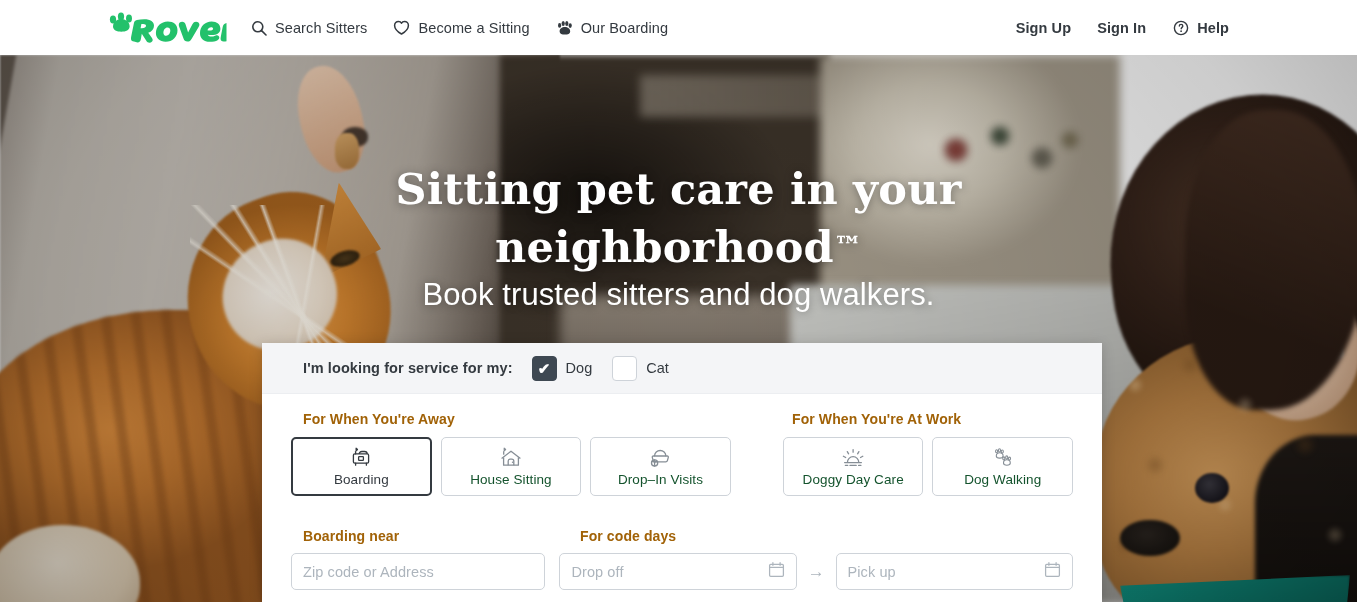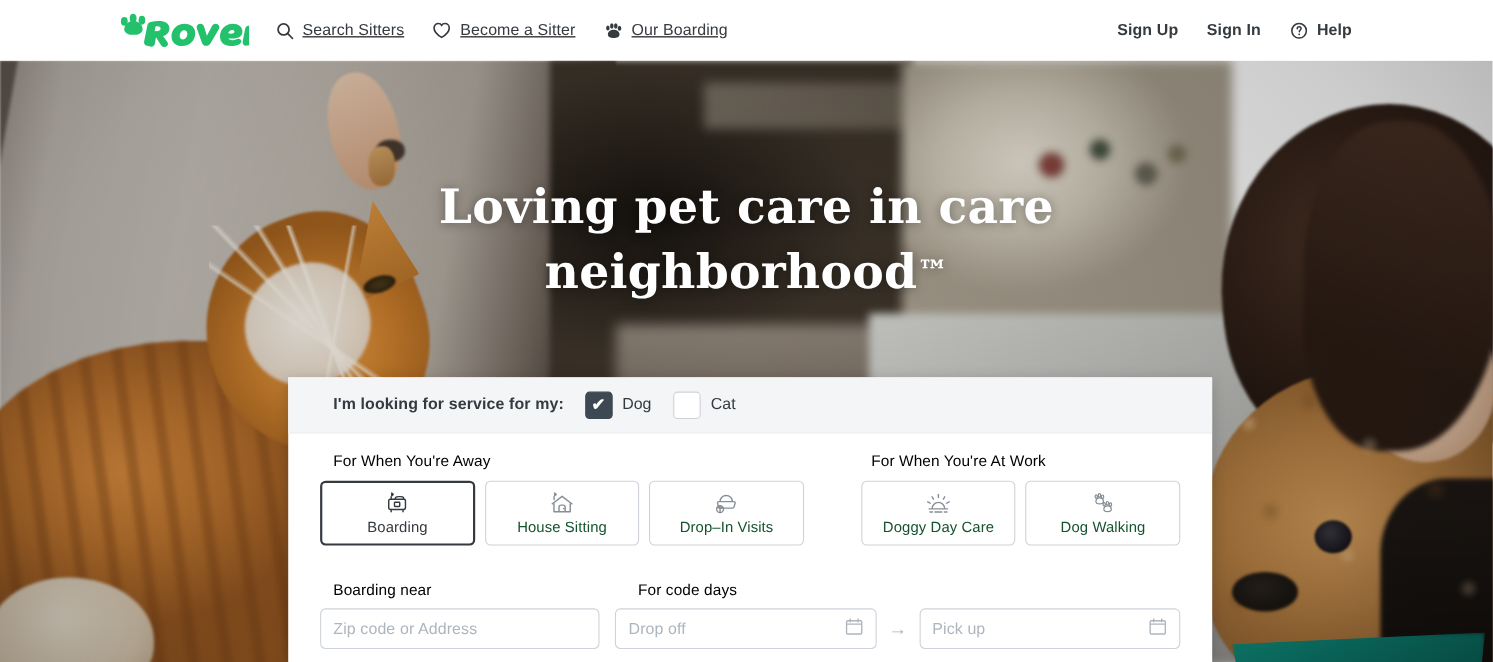--- a/index.html
+++ b/index.html
@@ -16,21 +16,21 @@
     background:#ffffff; z-index:30;
     display:flex; align-items:center;
   }
   .logo-wrap {
     position:absolute; left:105px; top:9px;
     display:flex; align-items:center; height:38px;
   }
   .logo-svg { display:block; }
   .nav-left {
     position:absolute; left:250px; top:0; height:55px;
-    display:flex; align-items:center; gap:26px;text-decoration:underline;
+    display:flex; align-items:center; gap:26px;
   }
   .nav-item {
     display:flex; align-items:center; gap:8px;
     font-size:14.5px; color:#343a40; cursor:pointer;
     letter-spacing:.1px;
   }
   .nav-item .ico { display:flex; align-items:center; justify-content:center; width:17px; height:17px; }
   .nav-right {
     position:absolute; right:128px; top:0; height:55px;
     display:flex; align-items:center; gap:26px;
@@ -311,21 +311,21 @@
     display:flex; align-items:center; justify-content:center;
     border:1.5px solid #ced3d9; background:#ffffff;
   }
   .cbox.checked { background:#3e4852; border-color:#3e4852; }
   .cbox .tick { color:#fff; font-size:15px; line-height:1; font-weight:700; }
   .pet-opt .txt { font-size:14.5px; color:#343a40; }
 
   .card-body { padding:17px 29px 0 29px; }
   .group-labels { display:flex; }
   .group-label {
-    font-size:14px; font-weight:400; color:#000000; letter-spacing:.1px;padding-left:12px;
+    font-size:14px; font-weight:700; color:#a16207; letter-spacing:.1px;padding-left:12px;
   }
   .gl-away { width:489px; }
 
   .svc-row { display:flex; margin-top:10px; gap:9px;text-align:center; }
   .svc {
     width:148px; height:59px; border-radius:5px;
     border:1px solid #ced3d9; background:#ffffff;
     display:flex; flex-direction:column; align-items:center; justify-content:center;
     gap:3px; cursor:pointer;
   }
@@ -390,23 +390,24 @@
     <div class="dog-eye"></div>
     <div class="dog-snout"></div>
     <div class="dog-collar"></div>
 
     <div class="vignette"></div>
   </div>
 </div>
 
 <div class="hero-text">
   <div class="headline">
-    <span>Loving pet care in care</span><br>
+    <span>Sitting pet care in your</span><br>
     <span>neighborhood</span><span class="tm">™</span>
   </div>
+  <div class="subhead">Book trusted sitters and dog walkers.</div>
 </div>
 
 <div class="header">
 
   <div class="logo-wrap">
     <svg class="logo-svg" width="122" height="36" viewBox="0 0 122 36">
       <g fill="#23c16b">
         <ellipse cx="8" cy="9.5" rx="3.1" ry="4"></ellipse>
         <ellipse cx="16" cy="6.6" rx="3.1" ry="4.2"></ellipse>
         <ellipse cx="24" cy="8.4" rx="3" ry="4"></ellipse>
@@ -433,21 +434,21 @@
       </span>
       <span>Search Sitters</span>
     </div>
 
     <div class="nav-item">
       <span class="ico">
         <svg width="17" height="16" viewBox="0 0 17 16" fill="none" stroke="#343a40" stroke-width="1.5">
           <path d="M8.5 14S1.6 9.9 1.6 5.4C1.6 3 3.4 1.4 5.4 1.4c1.6 0 2.7.9 3.1 1.8.4-.9 1.5-1.8 3.1-1.8 2 0 3.8 1.6 3.8 4C15.4 9.9 8.5 14 8.5 14z" stroke-linejoin="round"></path>
         </svg>
       </span>
-      <span>Become a Sitter</span>
+      <span>Become a Sitting</span>
     </div>
 
     <div class="nav-item">
       <span class="ico">
         <svg width="17" height="16" viewBox="0 0 17 16" fill="#343a40">
           <ellipse cx="3.6" cy="5.4" rx="1.6" ry="2.3"></ellipse>
           <ellipse cx="7.2" cy="3.6" rx="1.6" ry="2.5"></ellipse>
           <ellipse cx="10.8" cy="3.6" rx="1.6" ry="2.5"></ellipse>
           <ellipse cx="14.2" cy="5.6" rx="1.6" ry="2.3"></ellipse>
           <path d="M3.6 11.4c0-2.7 2.4-4.4 5.3-4.4s5.3 1.7 5.3 4.4c0 2.2-2.4 3.2-5.3 3.2s-5.3-1-5.3-3.2z"></path>

